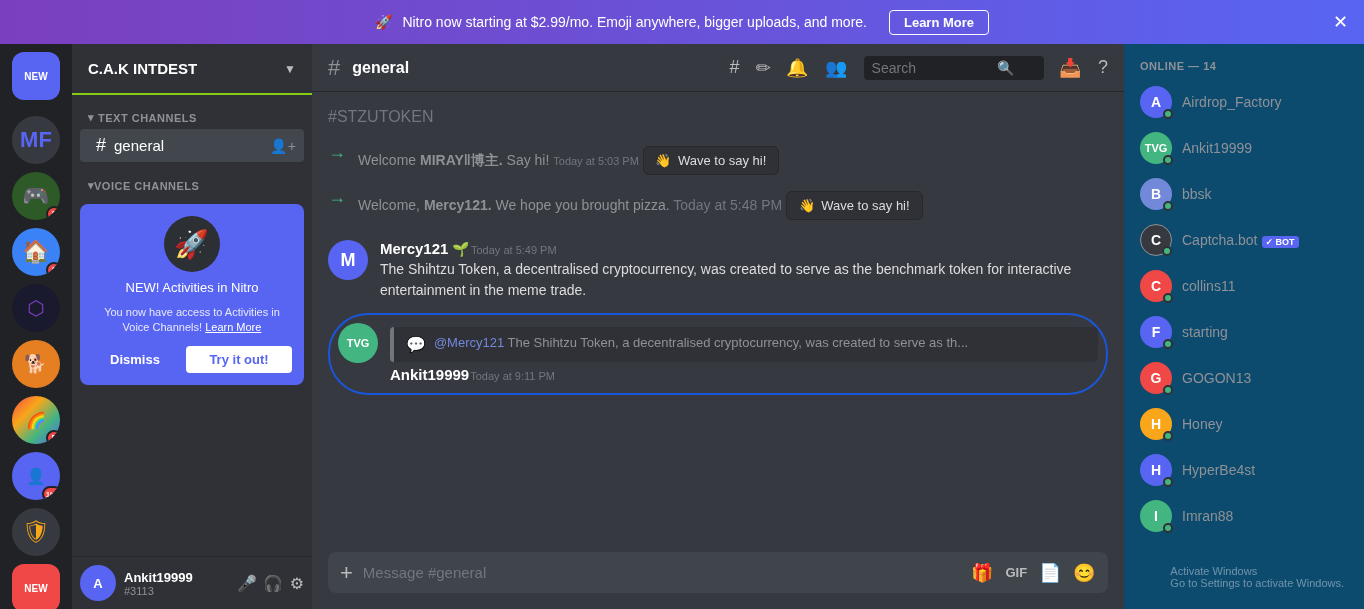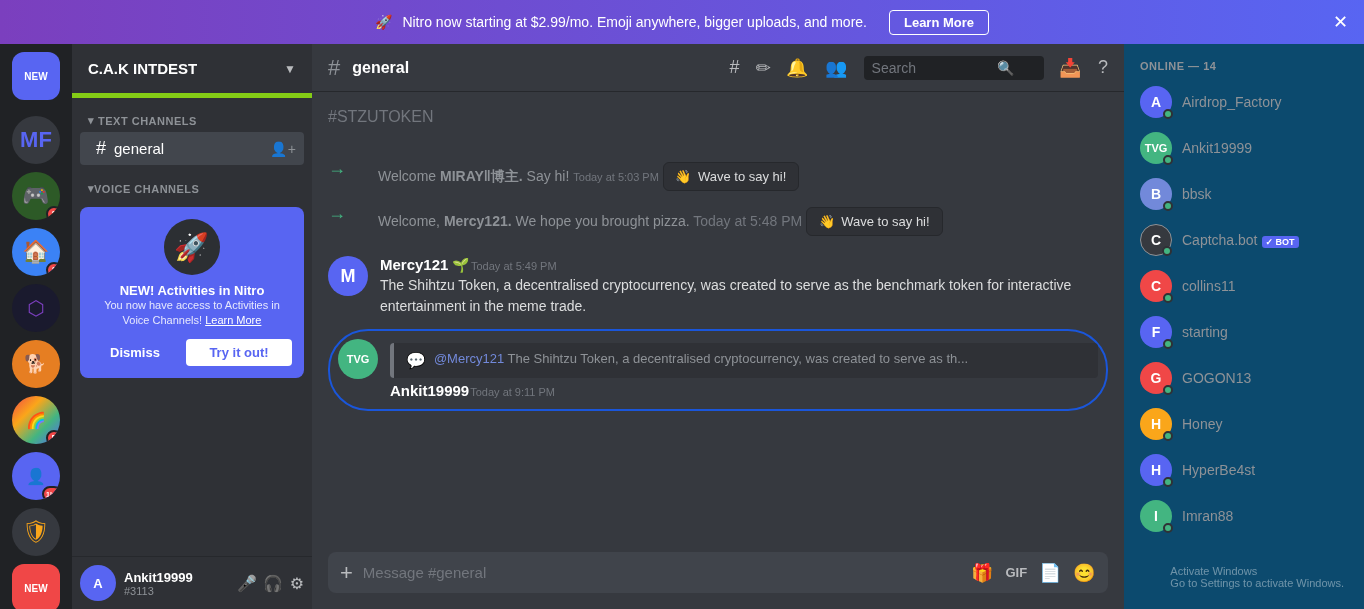--- a/index.html
+++ b/index.html
@@ -98,21 +98,21 @@
       background: #2f3136;
       display: flex;
       flex-direction: column;
       flex-shrink: 0;
     }
     .server-header {
       padding: 16px;
       display: flex;
       align-items: center;
       justify-content: space-between;
-      border-bottom: 5px solid #84cc16;
+      border-bottom: 2px solid #84cc16;
       cursor: pointer;
       color: white;
       font-weight: 600;
       font-size: 15px;
       flex-shrink: 0;
     }
     .server-header .chevron { font-size: 12px; color: #b9bbbe; }
 
     .boost-bar {
       padding: 8px 16px;
@@ -184,21 +184,21 @@
       width: 56px;
       height: 56px;
       background: #2c2f33;
       border-radius: 50%;
       display: flex;
       align-items: center;
       justify-content: center;
       margin: 0 auto 8px;
       font-size: 28px;
     }
-    .activity-card h4 { font-size: 13px; font-weight: 700; margin-bottom: 0; }
+    .activity-card h4 { font-size: 13px; font-weight: 400; margin-bottom: 10px; }
     .activity-card p { font-size: 11px; line-height: 1.4; color: rgba(255,255,255,0.85); margin-bottom: 10px; }
     .activity-card .learn-link { color: white; font-size: 11px; text-decoration: underline; cursor: pointer; }
     .activity-card .card-buttons { display: flex; gap: 8px; margin-top: 10px; }
     .activity-card .dismiss-btn {
       flex: 1;
       background: transparent;
       border: none;
       color: white;
       font-size: 13px;
       cursor: pointer;
@@ -416,23 +416,23 @@
       font-size: 11px;
       color: rgba(255,255,255,0.4);
       pointer-events: none;
     }
 
     
     ::-webkit-scrollbar { width: 6px; }
     ::-webkit-scrollbar-track { background: transparent; }
     ::-webkit-scrollbar-thumb { background: #202225; border-radius: 3px; }
 
-    .system-msg-block { margin-left: 24px; }
+    .system-msg-block { margin-left: 4px; }
     .bold { font-weight: 700; }
-    .hashtag-header { font-size: 16px; color: #72767d; margin-bottom: 24px; }
+    .hashtag-header { font-size: 16px; color: #72767d; margin-bottom: 8px; }
 
     .relative-wrap { position: relative; }
   </style>
 </head>
 <body>
 
 <div class="nitro-banner">
   <div class="banner-text">
     <span>🚀</span>
     <span>Nitro now starting at $2.99/mo. Emoji anywhere, bigger uploads, and more.</span>

